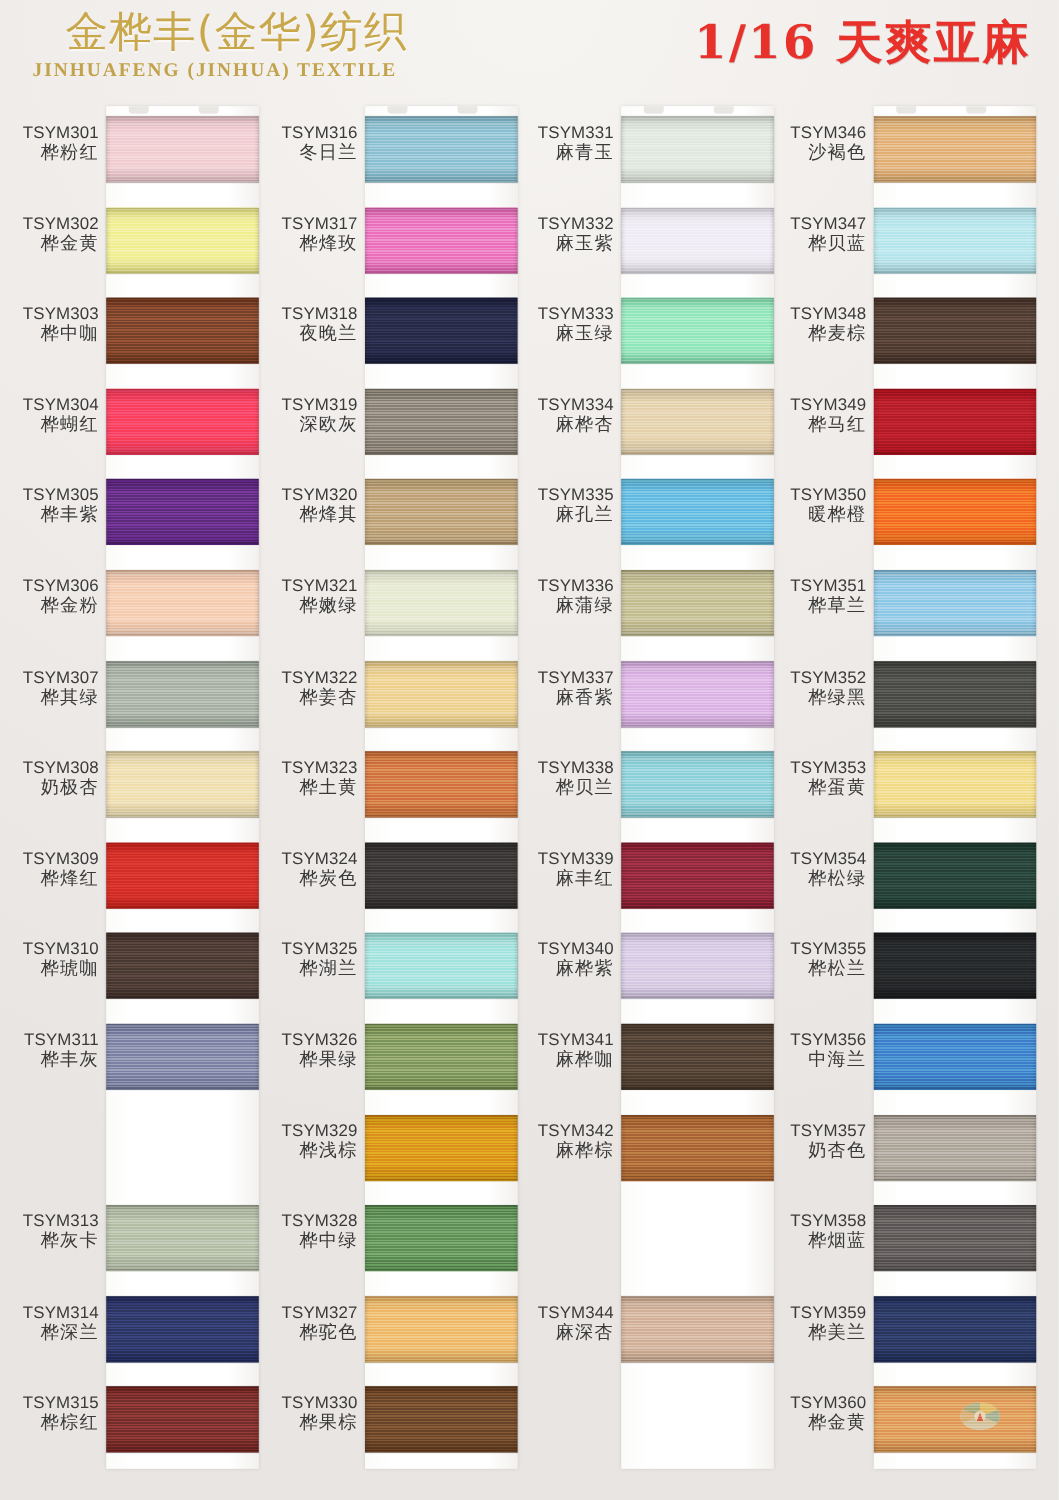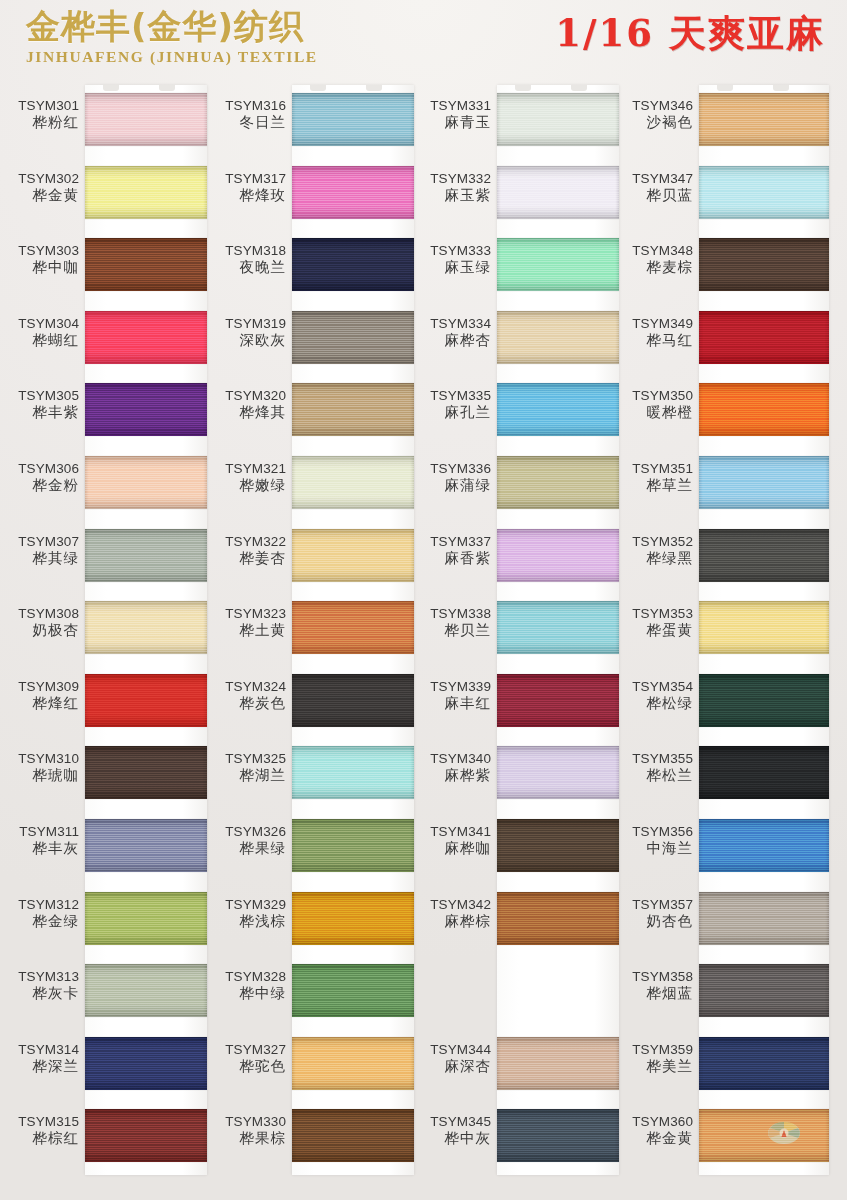--- a/index.html
+++ b/index.html
@@ -15,24 +15,24 @@
   #page{
     position:absolute;inset:0;
     background:
       radial-gradient(120% 80% at 50% 0%, #f6f4f1 0%, #efecea 45%, #e8e5e2 100%);
   }
   
   .header{position:absolute;left:0;top:0;width:847px;height:84px;}
   .brand{position:absolute;left:26px;top:6px;width:300px;}
   .brand-cn{
     font-family:"DejaVu Sans","Liberation Sans",sans-serif;
-    font-size:34px;font-weight:bold;letter-spacing:1px;
+    font-size:34px;font-weight:normal;letter-spacing:1px;
     color:#c9a84c;
     text-shadow:0 1px 0 rgba(255,255,255,.6);
-    white-space:nowrap;line-height:40px;
+    white-space:nowrap;line-height:40px;text-align:right;
   }
   .brand-en{
     font-family:"Liberation Serif","DejaVu Serif",serif;
     font-size:15.5px;font-weight:bold;letter-spacing:1.6px;
     color:#c2a24a;line-height:20px;white-space:nowrap;
     margin-top:1px;
   }
   .title-right{
     position:absolute;right:22px;top:8px;
     font-family:"DejaVu Serif","Liberation Serif",serif;
@@ -196,27 +196,20 @@
             <div class="name">桦琥咖</div>
           </div>
         </div>
         <div class="row" style="top: 726px;">
           <div class="swatch" style="background: rgb(128, 134, 168);"></div>
           <div class="label">
             <div class="code">TSYM311</div>
             <div class="name">桦丰灰</div>
           </div>
         </div>
-        <div class="row" style="top: 798.6px;">
-          <div class="swatch" style="background: rgb(168, 188, 96);"></div>
-          <div class="label">
-            <div class="code">TSYM312</div>
-            <div class="name">桦金绿</div>
-          </div>
-        </div>
         <div class="row" style="top: 871.2px;">
           <div class="swatch" style="background: rgb(182, 191, 168);"></div>
           <div class="label">
             <div class="code">TSYM313</div>
             <div class="name">桦灰卡</div>
           </div>
         </div>
         <div class="row" style="top: 943.8px;">
           <div class="swatch" style="background: rgb(38, 47, 99);"></div>
           <div class="label">
@@ -430,27 +423,20 @@
           <div class="label">
             <div class="code">TSYM342</div>
             <div class="name">麻桦棕</div>
           </div>
         </div>
         <div class="row" style="top: 943.8px;">
           <div class="swatch" style="background: rgb(212, 179, 155);"></div>
           <div class="label">
             <div class="code">TSYM344</div>
             <div class="name">麻深杏</div>
-          </div>
-        </div>
-        <div class="row" style="top: 1016.4px;">
-          <div class="swatch" style="background: rgb(60, 73, 86);"></div>
-          <div class="label">
-            <div class="code">TSYM345</div>
-            <div class="name">桦中灰</div>
           </div>
         </div>
       </div>
       <div class="col" data-col="3">
         <div class="cardstrip">
           <div class="notch a"></div>
           <div class="notch b"></div>
         </div>
         <div class="row" style="top: 0px;">
           <div class="swatch" style="background: rgb(227, 179, 121);"></div>

